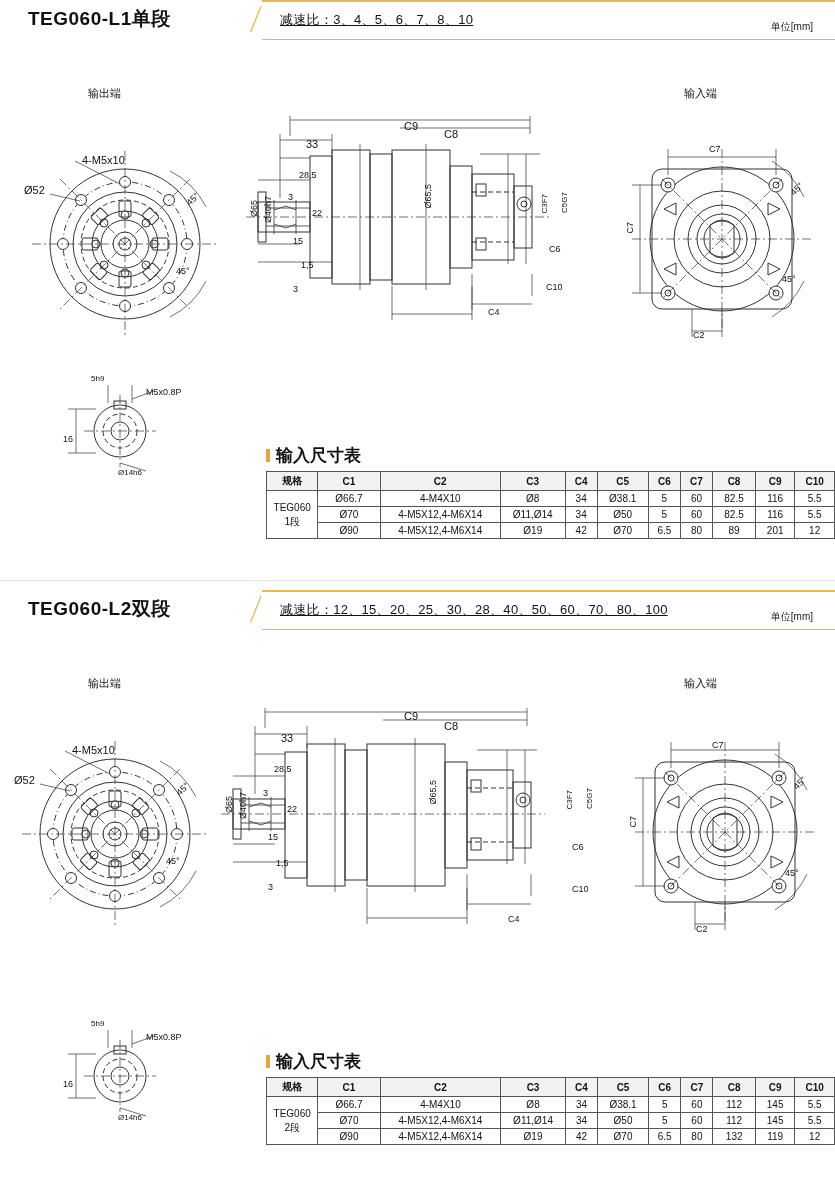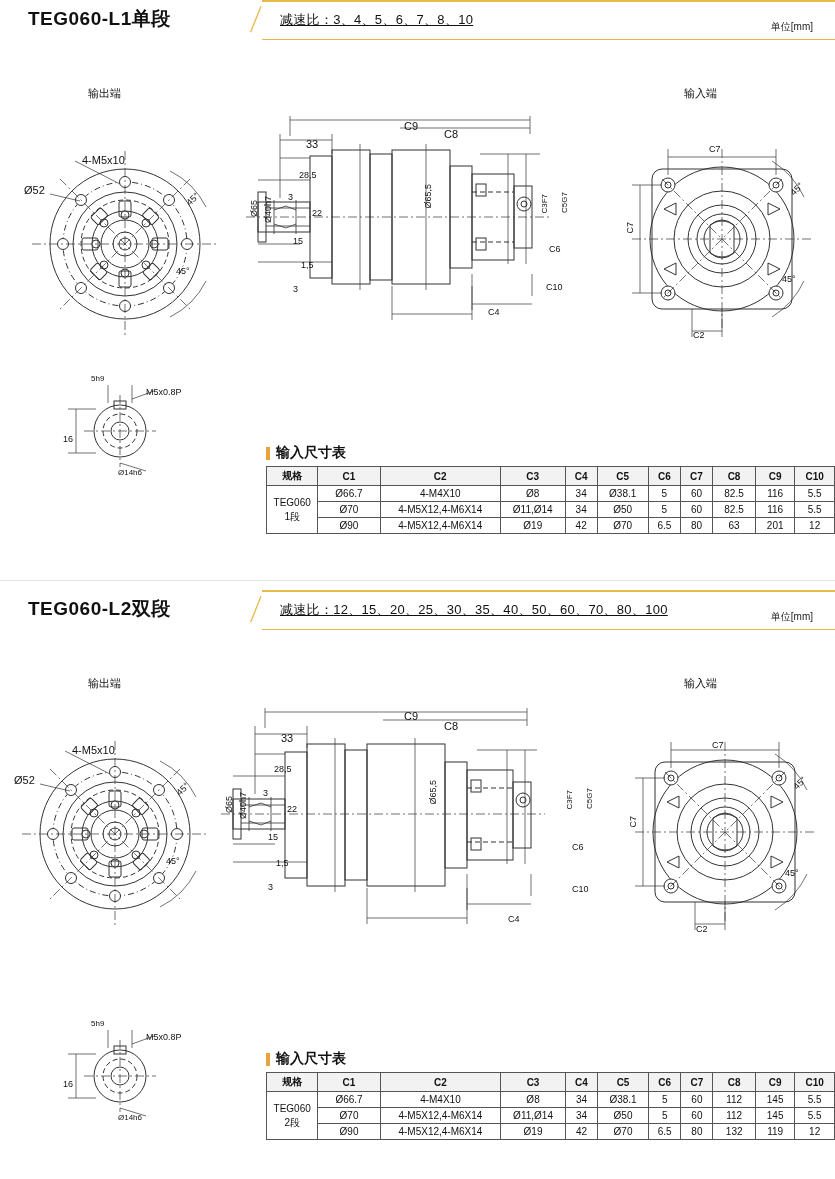--- a/index.html
+++ b/index.html
@@ -13,21 +13,21 @@
   .title{position:absolute;left:28px;top:6px;font-size:19px;font-weight:bold;letter-spacing:.5px;color:#111;}
   .slash{position:absolute;left:248px;top:0;width:26px;height:40px;}
   .ratio{position:absolute;left:280px;top:11px;font-size:13px;color:#111;letter-spacing:.3px;text-decoration:underline;}
   .unit{position:absolute;right:22px;top:20px;font-size:10px;color:#222;}
   .canvas{position:absolute;left:0;top:44px;width:835px;}
   .lbl{position:absolute;font-size:11px;color:#111;white-space:nowrap;}
   .lbl.sm{font-size:9px;}
   .lbl.xs{font-size:8px;}
   .vert{writing-mode:vertical-rl;transform:rotate(180deg);}
   .tbl-wrap{position:absolute;}
-  .tbl-title{font-size:14px;font-weight:bold;color:#111;margin-bottom:4px;display:flex;align-items:center;gap:6px;}
+  .tbl-title{font-size:17px;font-weight:bold;color:#111;margin-bottom:4px;display:flex;align-items:center;gap:6px;}
   .tbl-title .tick{display:inline-block;width:4px;height:13px;background:#e8a33d;}
   table{border-collapse:collapse;font-size:10px;}
   th,td{border:1px solid #555;text-align:center;padding:2px 3px;color:#111;background:#fff;}
   th{background:#f2f2f2;font-weight:bold;}
   .spec{white-space:pre-line;line-height:1.35;}
   .divider{position:absolute;left:0;width:835px;height:0;border-top:1px solid #e2e2e2;}
   svg{display:block;}
 </style>
 </head>
 <body>
@@ -318,21 +318,21 @@
             <td>5.5</td>
           </tr>
           <tr>
             <td>Ø90</td>
             <td>4-M5X12,4-M6X14</td>
             <td>Ø19</td>
             <td>42</td>
             <td>Ø70</td>
             <td>6.5</td>
             <td>80</td>
-            <td>63</td>
+            <td>89</td>
             <td>201</td>
             <td>12</td>
           </tr>
         </tbody>
       </table>
     </div>
   </div>
 </div>
 
 <div class="divider" style="top:580px;"></div>
@@ -340,21 +340,21 @@
 <div class="section sec2">
 
   <div class="hdrbar">
     <div class="hdrband"></div>
     <div class="hdr-left"></div>
     <svg class="slash" width="40" height="42" viewBox="0 0 40 42">
       <line x1="20" y1="0" x2="4" y2="40" stroke="#e8b84b" stroke-width="2"></line>
     </svg>
     <div class="title">TEG060-L2双段</div>
     <div class="ratio">
-      <span>减速比：</span><span>12、15、20、25、30、35、40、50、60、70、80、100</span>
+      <span>减速比：</span><span>12、15、20、25、30、28、40、50、60、70、80、100</span>
     </div>
     <div class="unit">单位[mm]</div>
   </div>
 
   <div class="canvas">
 
     <div class="lbl" style="left:88px;top:42px;">输出端</div>
     <div class="lbl" style="left:684px;top:42px;">输入端</div>
 
     <svg width="230" height="210" style="position:absolute;left:10px;top:95px;" viewBox="0 0 230 210">

